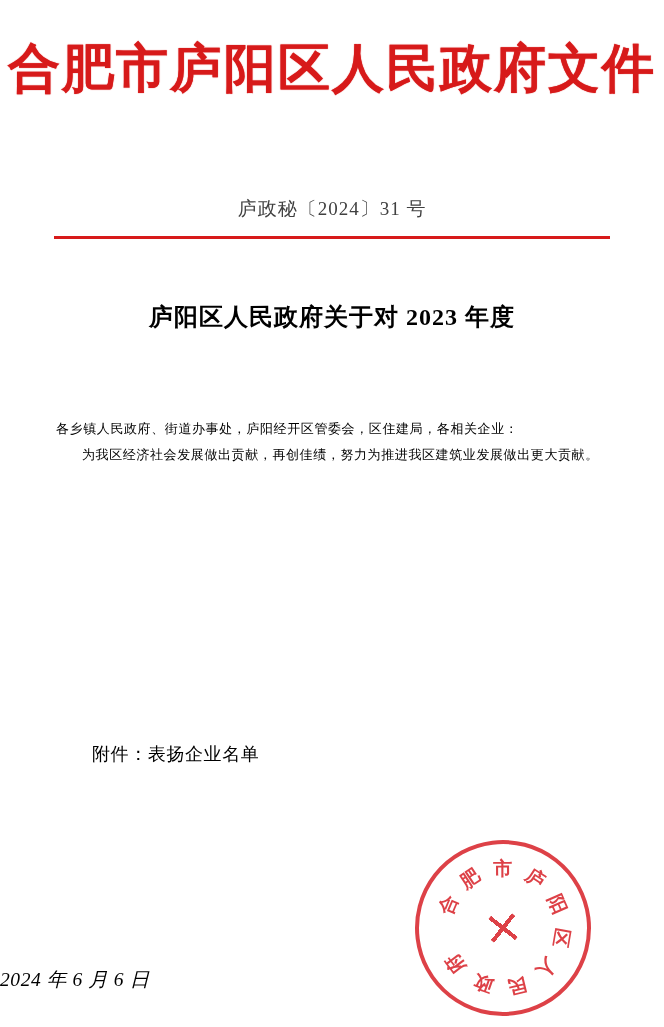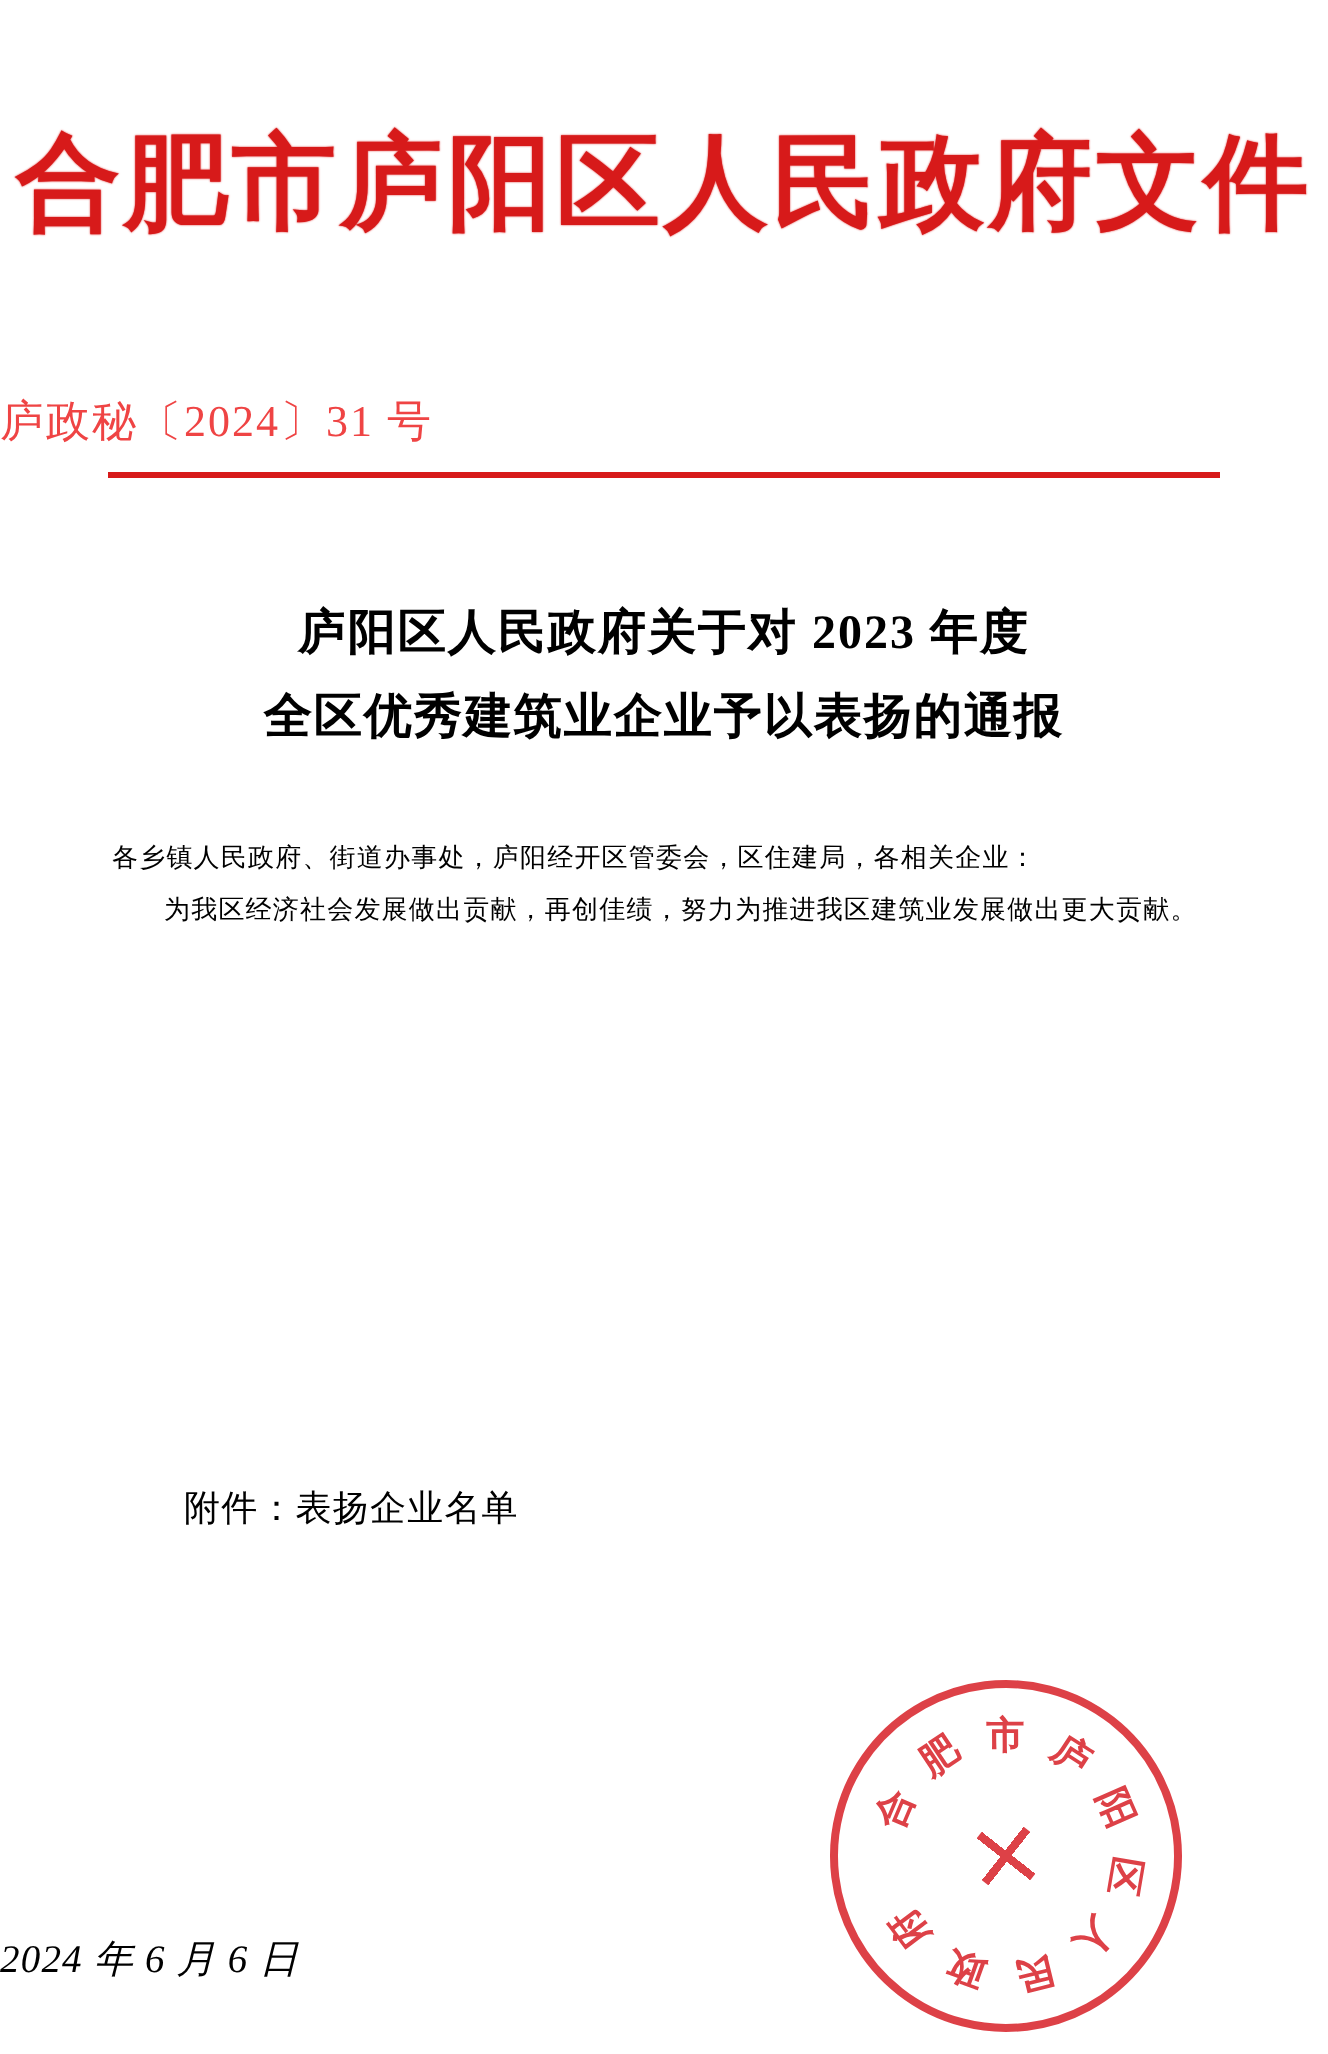--- a/index.html
+++ b/index.html
@@ -28,32 +28,31 @@
     width: 100%;
     text-align: center;
     color: #d71a1a;
     font-family: "DejaVu Serif", "Liberation Serif", serif;
     font-weight: bold;
     font-size: 52px;
     letter-spacing: 2px;
     line-height: 1.15;
     white-space: nowrap;
     text-shadow: 0 0 1px #d71a1a;
-    margin-top: 24px;
   }
 
   .doc-number {
     position: absolute;
     top: 196px;
     left: 0;
     width: 100%;
-    text-align: left;
-    font-size: 22px;
+    text-align: center;
+    font-size: 19px;
     letter-spacing: 1px;
-    color: #ef4444;
+    color: #404040;
   }
 
   .red-rule {
     position: absolute;
     top: 236px;
     left: 54px;
     width: 556px;
     height: 3px;
     background: #d71a1a;
   }
@@ -178,21 +177,20 @@
 <div class="page">
 
   <div class="masthead">合肥市庐阳区人民政府文件</div>
 
   <div class="doc-number">庐政秘〔2024〕31 号</div>
 
   <div class="red-rule"></div>
 
   <div class="title">
     <span class="line">庐阳区人民政府关于对 2023 年度</span>
-    <span class="line">全区优秀建筑业企业予以表扬的通报</span>
   </div>
 
   <div class="body-block">
     <p>各乡镇人民政府、街道办事处，庐阳经开区管委会，区住建局，各相关企业：</p>
     <p class="indent">为我区经济社会发展做出贡献，再创佳绩，努力为推进我区建筑业发展做出更大贡献。</p>
   </div>
 
   <div class="attachment">附件：表扬企业名单</div>
 
   <div class="seal">

